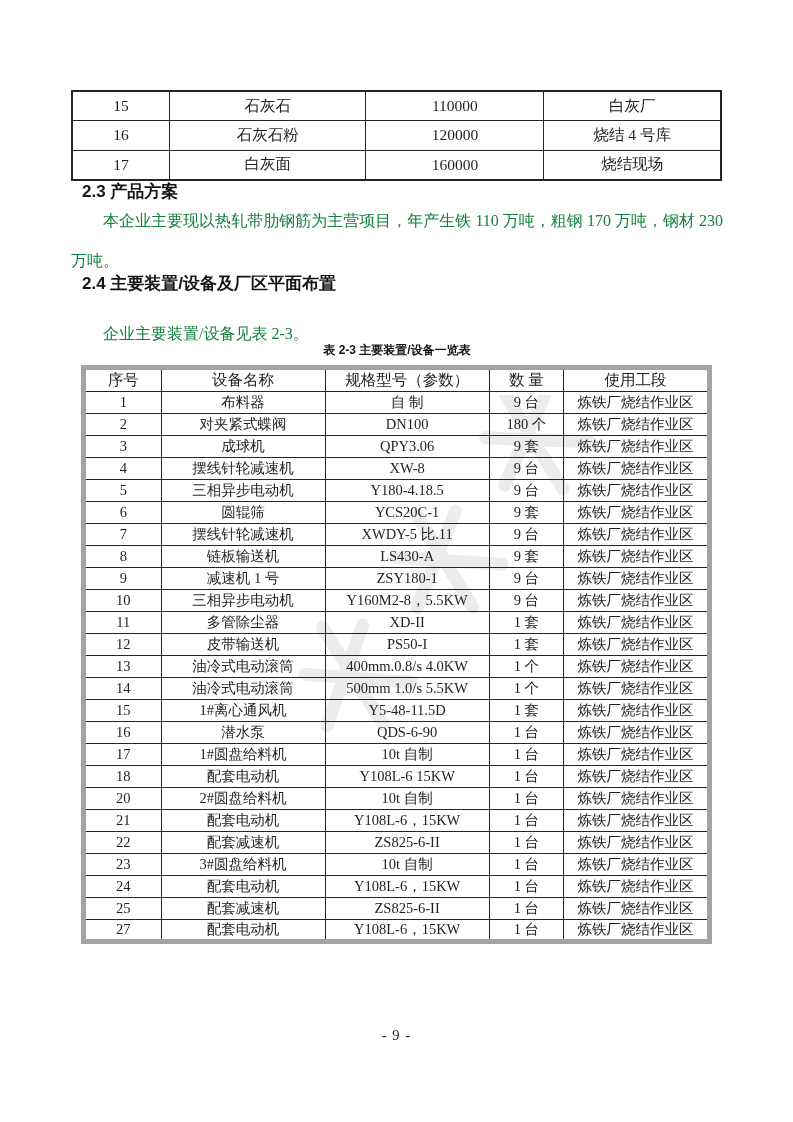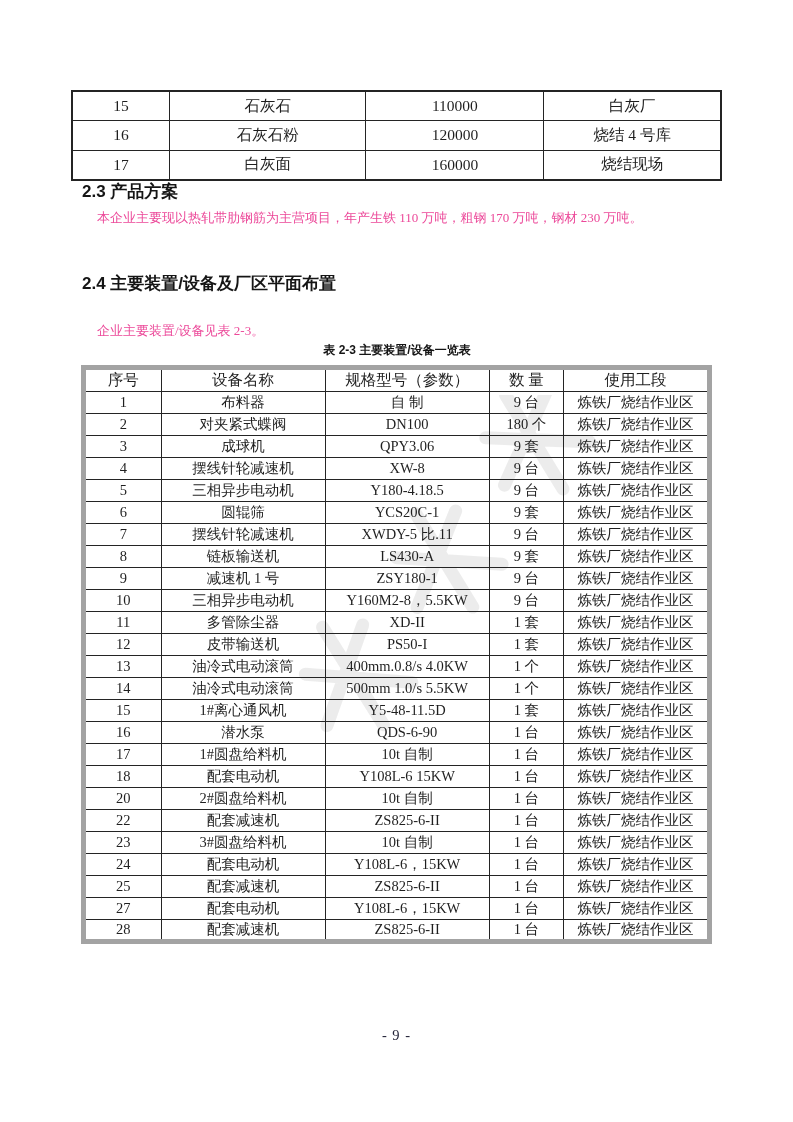--- a/index.html
+++ b/index.html
@@ -26,22 +26,22 @@
   
   .h-sec {
     position:absolute; left:82px; font-weight:bold; font-size:17px;
     font-family:"Liberation Sans","DejaVu Sans",sans-serif; color:#151515;
     white-space:nowrap;
     text-align:center;
   }
   #h23 { top:180px; }
   #h24 { top:272px; }
   .para {
-    position:absolute; left:71px; width:652px; font-size:13px;
-    line-height:34px; text-indent:2em; text-align:justify; color:#ec4899;
+    position:absolute; left:71px; width:652px; font-size:16px;
+    line-height:40px; text-indent:2em; text-align:justify; color:#15803d;
   }
   #p23 { top:201px; }
   #p24 { top:314px; }
   .tbl-caption {
     position:absolute; left:71px; width:652px; top:342px; text-align:center;
     font-weight:bold; font-size:12px; color:#151515;
     font-family:"Liberation Sans","DejaVu Sans",sans-serif;
   }
   .footer {
     position:absolute; left:0; top:1027px; width:793px; text-align:center;
@@ -251,20 +251,27 @@
           <td>炼铁厂烧结作业区</td>
         </tr>
         <tr>
           <td>20</td>
           <td>2#圆盘给料机</td>
           <td>10t 自制</td>
           <td>1 台</td>
           <td>炼铁厂烧结作业区</td>
         </tr>
         <tr>
+          <td>21</td>
+          <td>配套电动机</td>
+          <td>Y108L-6，15KW</td>
+          <td>1 台</td>
+          <td>炼铁厂烧结作业区</td>
+        </tr>
+        <tr>
           <td>22</td>
           <td>配套减速机</td>
           <td>ZS825-6-II</td>
           <td>1 台</td>
           <td>炼铁厂烧结作业区</td>
         </tr>
         <tr>
           <td>23</td>
           <td>3#圆盘给料机</td>
           <td>10t 自制</td>
@@ -285,25 +292,18 @@
           <td>1 台</td>
           <td>炼铁厂烧结作业区</td>
         </tr>
         <tr>
           <td>27</td>
           <td>配套电动机</td>
           <td>Y108L-6，15KW</td>
           <td>1 台</td>
           <td>炼铁厂烧结作业区</td>
         </tr>
-        <tr>
-          <td>28</td>
-          <td>配套减速机</td>
-          <td>ZS825-6-II</td>
-          <td>1 台</td>
-          <td>炼铁厂烧结作业区</td>
-        </tr>
       </tbody>
   </table>
 
   <div class="footer">- 9 -</div>
 
 </div>
 
 </body></html>

